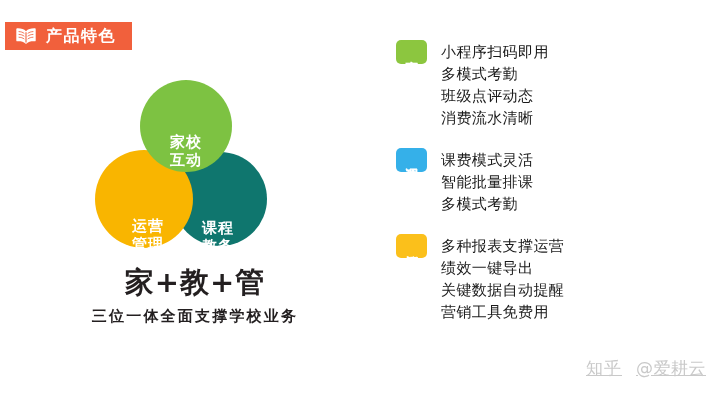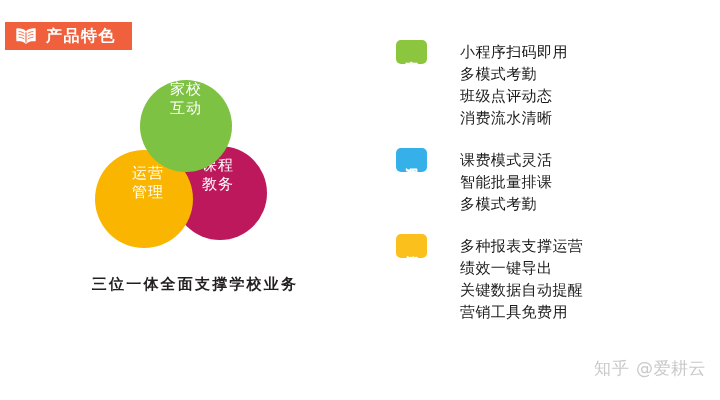--- a/index.html
+++ b/index.html
@@ -53,45 +53,45 @@
     top: 80px;
     width: 180px;
     height: 175px;
   }
   .circle {
     position: absolute;
     border-radius: 50%;
     display: flex;
     flex-direction: column;
     align-items: center;
-    justify-content: flex-start;
+    justify-content: flex-end;
     color: #ffffff;
-    font-weight: normal;
+    font-weight: bold;
     font-size: 15px;
     line-height: 1.25;
     letter-spacing: 1px;
     text-align: center;
   }
   .circle span { display: block; }
   .circle-green {
     width: 92px; height: 92px;
     left: 45px; top: 0px;
     background: #7dc242;
     z-index: 3;
   }
   .circle-yellow {
     width: 98px; height: 98px;
     left: 0px; top: 70px;
     background: #f9b500;
     z-index: 2;
   }
   .circle-blue {
     width: 94px; height: 94px;
-    left: 78px; top: 66px;
-    background: #be185d;
+    left: 78px; top: 72px;
+    background: #0f766e;
     z-index: 1;
   }
   .circle-green .txt { padding-bottom: 2px; }
   .circle-yellow .txt { transform: translate(4px, 6px); margin-top: 8px; }
   .circle-blue .txt { transform: translate(-2px, 10px); }
 
   
   .headline {
     position: absolute;
     left: 60px;
@@ -146,43 +146,44 @@
     text-orientation: upright;
     display: flex;
     align-items: center;
     justify-content: center;
   }
   .tab-green  { background: #8cc63f; }
   .tab-blue   { background: #35b0e9; }
   .tab-yellow { background: #fbc01b; }
 
   .group-items {
-    margin-left: 33px;
+    margin-left: 14px;
     padding-top: 1px;
   }
   .group-item {
     font-size: 15px;
     color: #1a1a1a;
     line-height: 1.47;
     letter-spacing: 0.4px;
     white-space: nowrap;
   }
 
   
   .watermark {
     position: absolute;
     right: 14px;
     bottom: 20px;
     display: flex;
     align-items: baseline;
-    gap: 6px;
+    gap: 14px;
     color: #c9c9c9;
     font-size: 17px;
     letter-spacing: 1px;
     white-space: nowrap;
+    text-decoration: underline;
   }
   .watermark .wm-handle { letter-spacing: 0.5px; margin-top: 31px; }
 </style>
 </head>
 <body>
 
 <div id="slide">
 
   <div class="badge">
     <span class="badge-icon">
@@ -210,20 +211,21 @@
     </div>
     <div class="circle circle-blue">
       <div class="txt">
         <span>课程</span>
         <span>教务</span>
       </div>
     </div>
   </div>
 
   <div class="headline">
+    <div class="headline-main">家+教+管</div>
     <div class="headline-sub">三位一体全面支撑学校业务</div>
   </div>
 
   <div class="features">
 
     <div class="feature-group">
       <div class="group-tab tab-green">家校互动</div>
       <div class="group-items">
         <div class="group-item">小程序扫码即用</div>
         <div class="group-item">多模式考勤</div>

